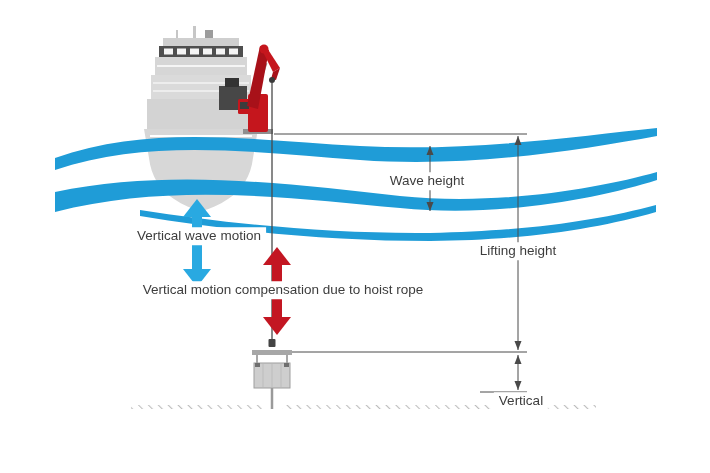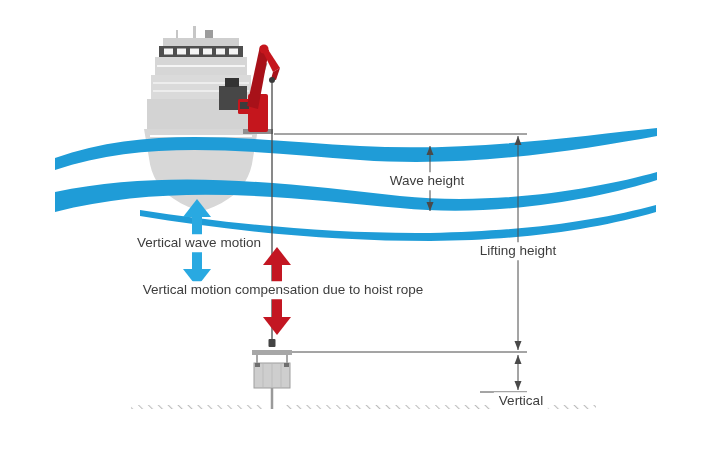--- a/index.html
+++ b/index.html
@@ -136,18 +136,18 @@
       <polygon class="arrow-blue" points="183,269 211,269 197,287"></polygon>
     </g>
     <g>
       <polygon class="arrow-red" points="263,265 291,265 277,247"></polygon>
       <rect class="arrow-red" x="272" y="265" width="10" height="52"></rect>
       <polygon class="arrow-red" points="263,317 291,317 277,335"></polygon>
     </g>
   </svg>
 
   <div class="label" style="left:427px;top:181px">Wave height</div>
-  <div class="label" style="left:199px;top:243px">Vertical wave motion</div>
+  <div class="label" style="left:199px;top:236px">Vertical wave motion</div>
   <div class="label" style="left:283px;top:290px">Vertical motion compensation due to hoist rope</div>
   <div class="label" style="left:518px;top:251px">Lifting height</div>
   <div class="label" style="left:521px;top:401px">Vertical</div>
 
 </div>
 
 </body></html>

